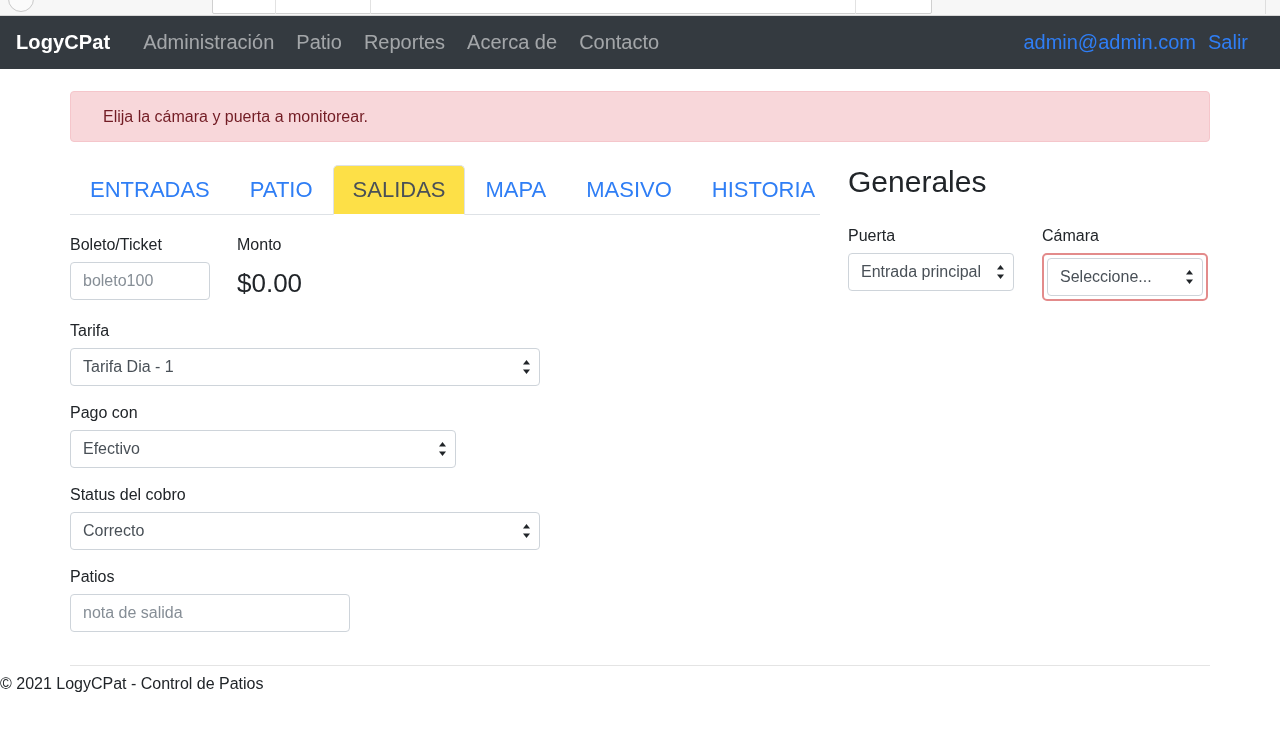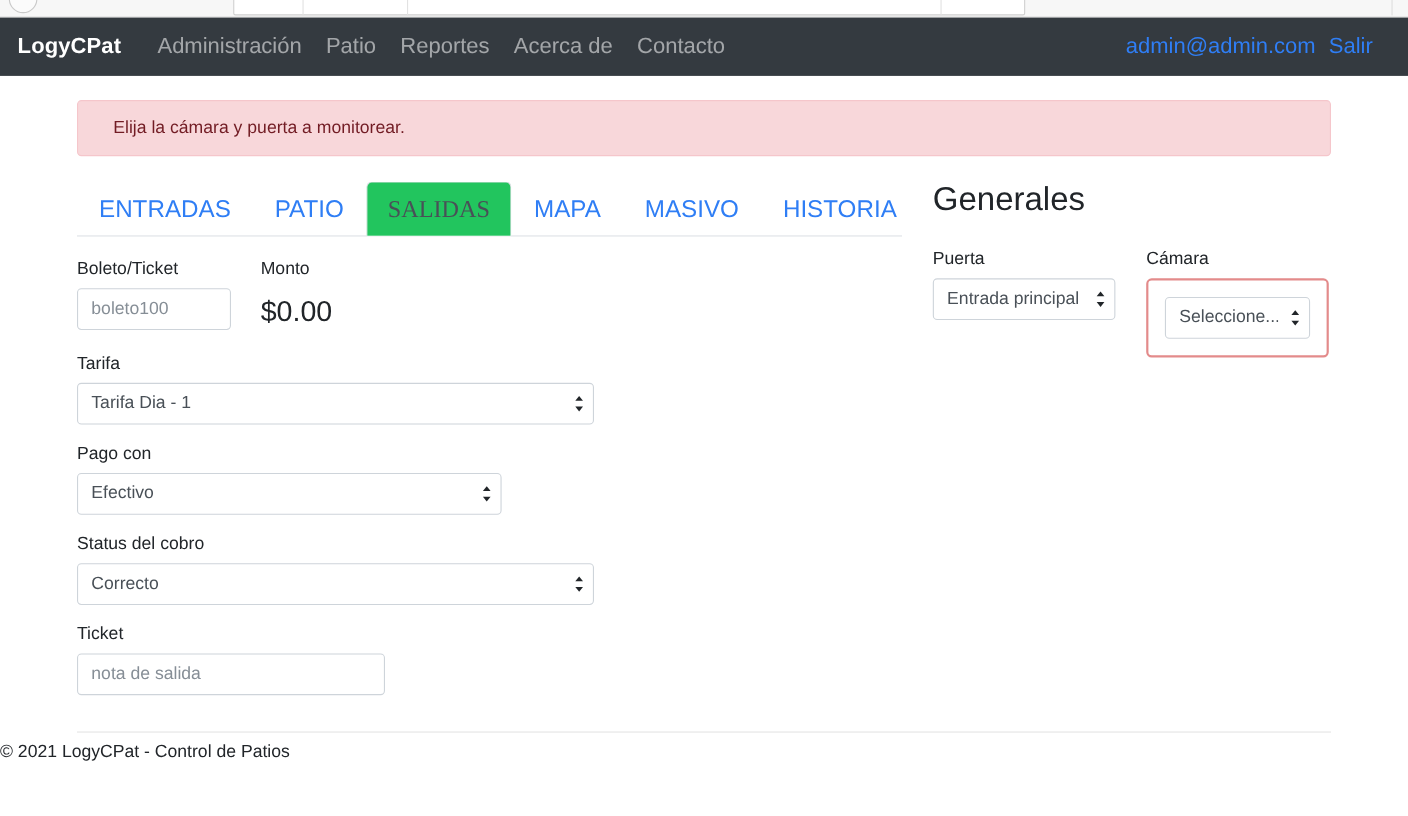--- a/index.html
+++ b/index.html
@@ -165,24 +165,23 @@
     border: 1px solid transparent;
     border-top-left-radius: 5px;
     border-top-right-radius: 5px;
     margin-bottom: -1px;
     cursor: pointer;
     line-height: 31px;
     white-space: nowrap;
   }
   .nav-tab.active {
     color: #495057;
-    background: #22c55e;
+    background: #fde047;
     border-color: #dee2e6 #dee2e6 #ffffff;
     cursor: default;
-    font-family: Liberation Serif, serif;
   }
 
   
   .form-label {
     font-size: 16px;
     color: #212529;
     display: block;
     margin-bottom: 7px;
     line-height: 20px;
   }
@@ -247,21 +246,21 @@
   .right-fields {
     display: flex;
     margin-top: 26px;
   }
   .right-field { width: 166px; }
   .right-field + .right-field { margin-left: 28px; }
   .right-field select { width: 166px; }
   .invalid-wrap {
     border: 2px solid #e38b8b;
     border-radius: 5px;
-    padding: 15px;
+    padding: 3px;
     display: inline-block;
     width: 166px;
   }
   .invalid-wrap select { width: 100%; }
 
   
   .footer-hr {
     position: absolute;
     top: 657px;
     left: 70px;
@@ -375,21 +374,21 @@
           <span class="sel-arrows">
             <svg width="9" height="16" viewBox="0 0 9 16">
               <path d="M4.5 1 L8 5.4 L1 5.4 Z" fill="#212529"></path>
               <path d="M4.5 15 L8 10.6 L1 10.6 Z" fill="#212529"></path>
             </svg>
           </span>
         </div>
       </div>
 
       <div class="field-block notas">
-        <label class="form-label">Ticket</label>
+        <label class="form-label">Patios</label>
         <input class="form-control" type="text" placeholder="nota de salida" style="">
       </div>
 
     </div>
 
     <div class="col-right">
       <h2 class="panel-title">Generales</h2>
 
       <div class="right-fields">
 

